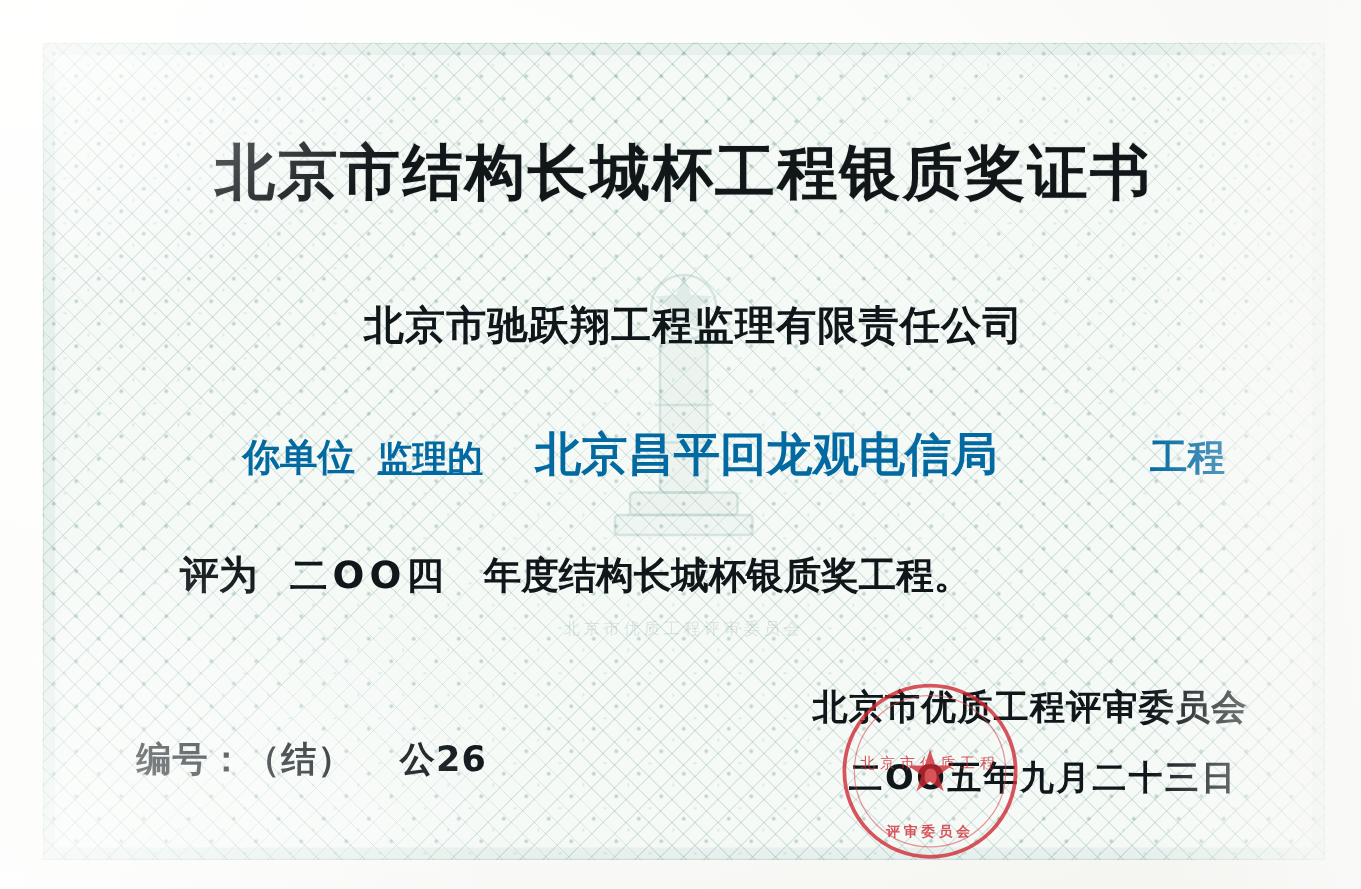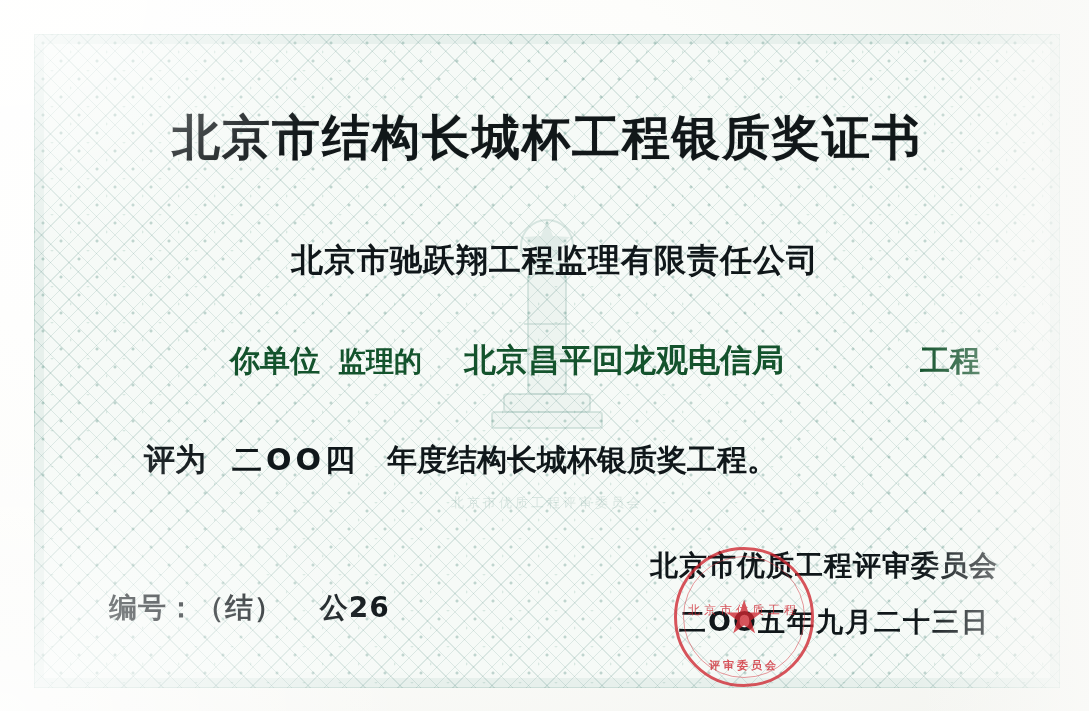--- a/index.html
+++ b/index.html
@@ -118,26 +118,25 @@
 
   #line-project {
     position: absolute;
     left: 160px;
     right: 80px;
     top: 305px;
     display: flex;
     align-items: baseline;
     font-size: 30px;
     font-weight: bold;
-    color: #14532d;
-    margin-left: 36px;
+    color: #0369a1;
   }
   #line-project .lead { font-size: 30px; }
-  #line-project .mid  { font-size: 28px; margin-left: 18px; }
-  #line-project .proj { font-size: 32px; margin-left: 42px; }
+  #line-project .mid  { font-size: 28px; margin-left: 18px; text-decoration: underline; }
+  #line-project .proj { font-size: 37px; margin-left: 42px; }
   #line-project .tail { margin-left: auto; font-size: 30px; }
 
   #line-award {
     position: absolute;
     left: 110px;
     right: 110px;
     top: 405px;
     display: flex;
     align-items: baseline;
     font-size: 30px;

